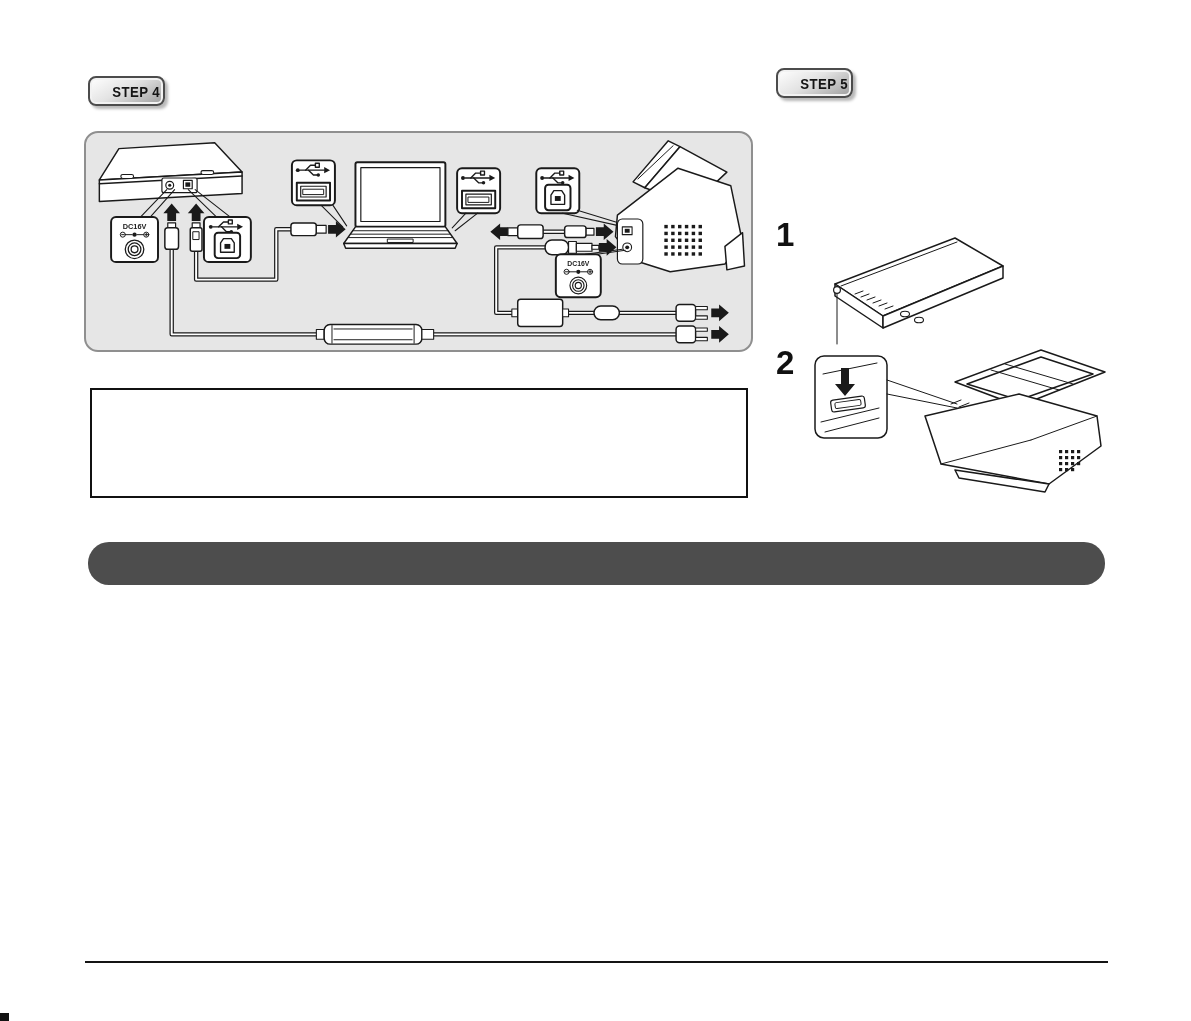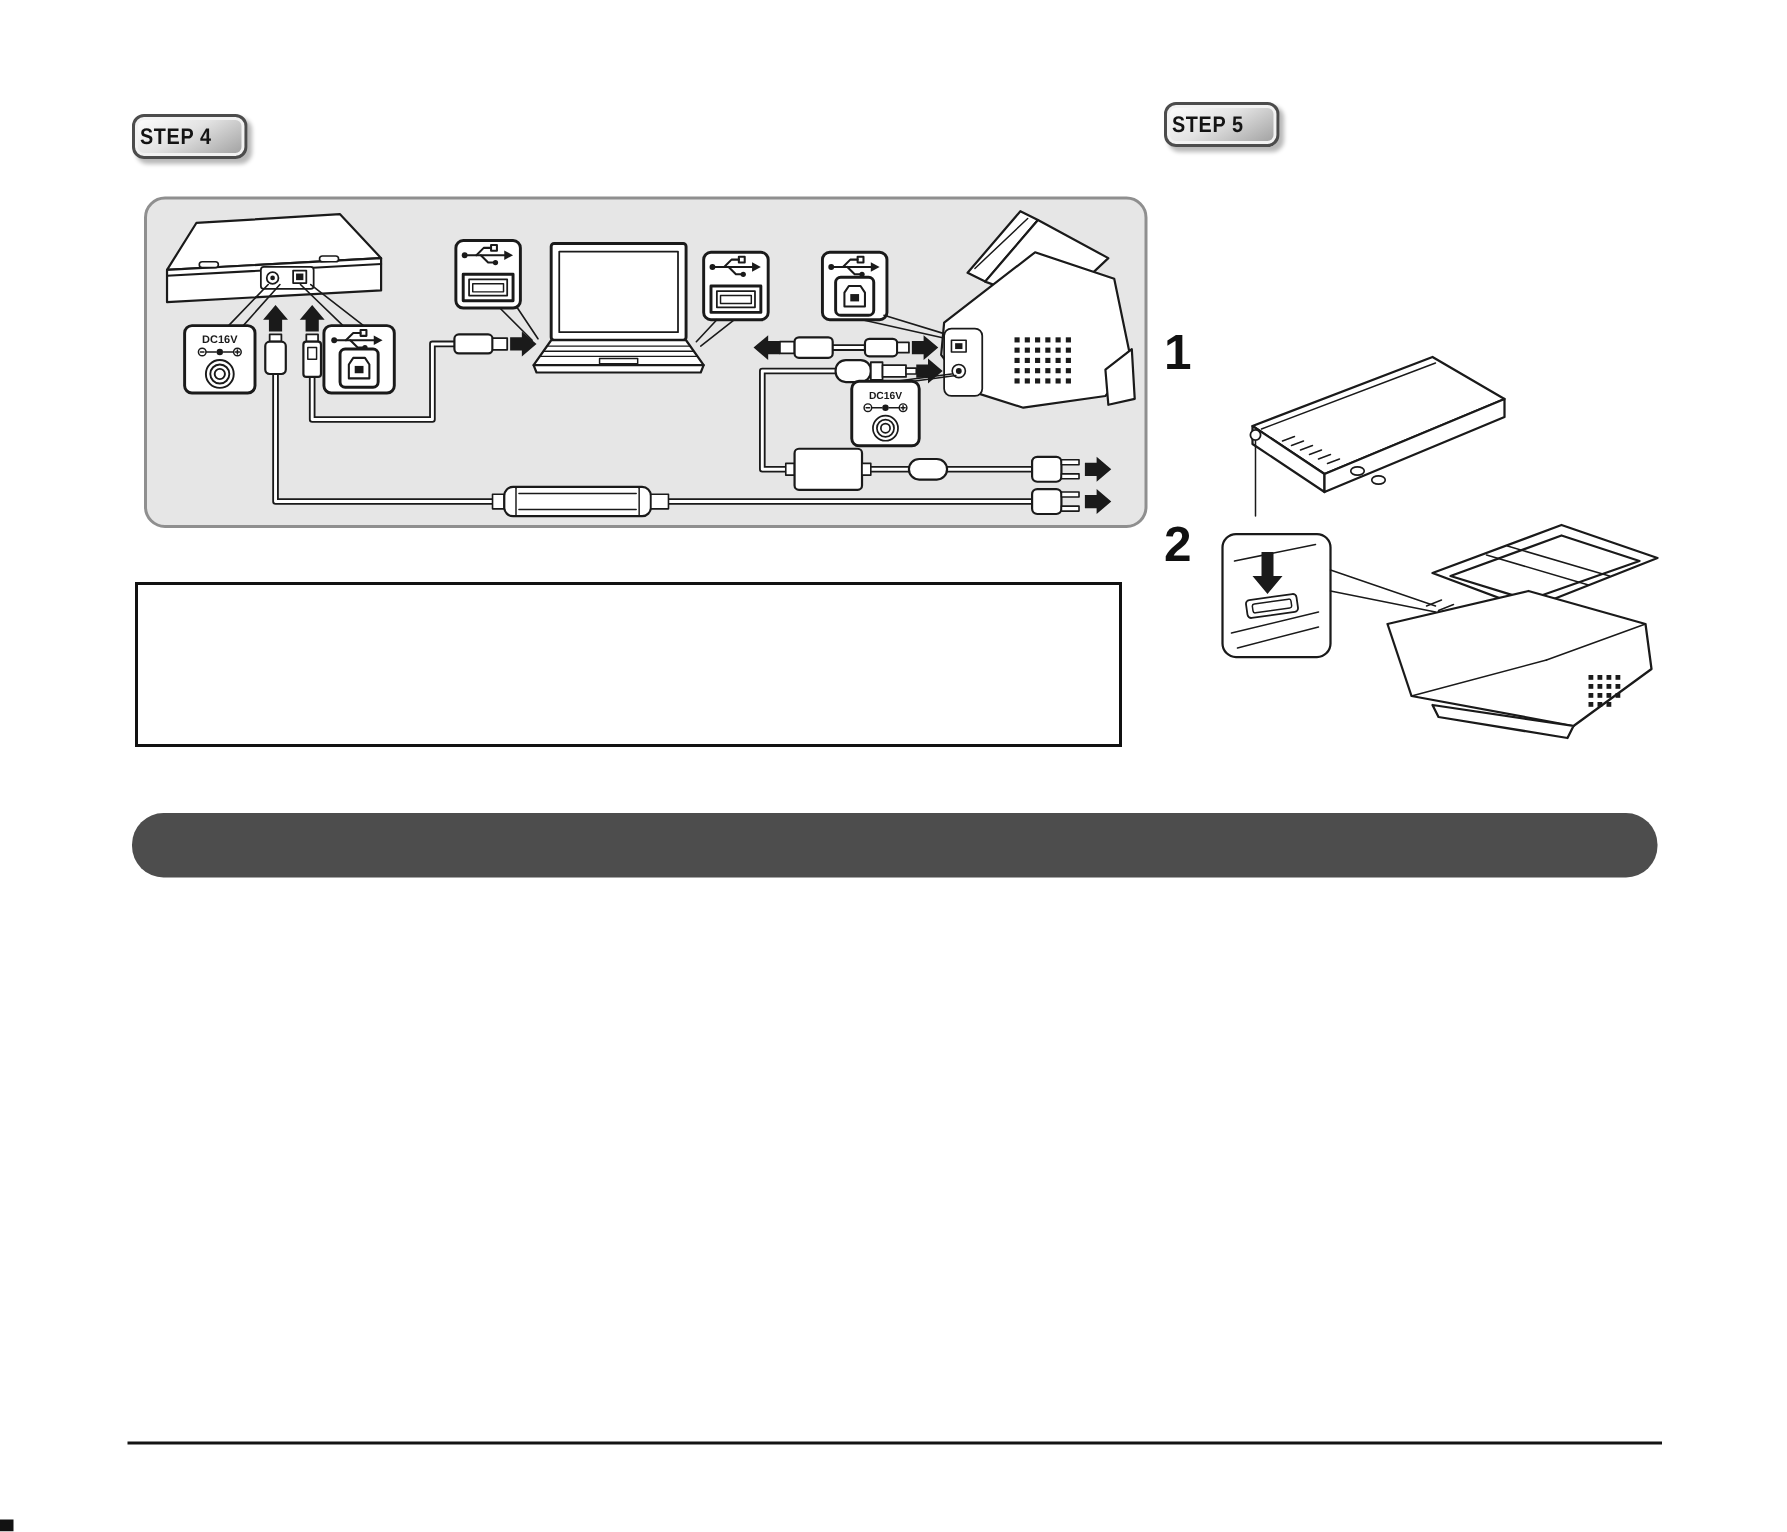--- a/index.html
+++ b/index.html
@@ -6,30 +6,30 @@
   body{width:1191px;height:1021px;position:relative;overflow:hidden;
        font-family:"Liberation Sans",sans-serif;color:#111;}
   .abs{position:absolute;}
 
   
   .step-badge{
     width:77px;height:30px;box-sizing:border-box;
     border:2.5px solid #4c4c4c;border-radius:8px;
     background:linear-gradient(150deg,#ffffff 0%,#e3e3e3 45%,#9d9d9d 100%);
     box-shadow:3px 3px 3px #b9b9b9, inset 0 0 0 2px #f2f2f2;
-    display:flex;align-items:center;justify-content:flex-start;
+    display:flex;align-items:center;justify-content:flex-end;
   }
   .step-badge span{
     font-weight:bold;font-size:15px;color:#141414;
     display:inline-block;transform:scaleX(0.88);letter-spacing:0.5px;
   }
 
   
   .diagram-panel{
-    left:96px;top:131px;width:669px;height:221px;box-sizing:border-box;
+    left:84px;top:131px;width:669px;height:221px;box-sizing:border-box;
     background:#e6e6e6;border:2px solid #8f8f8f;border-radius:14px;
   }
 
   
   .note-box{
     left:90px;top:388px;width:658px;height:110px;box-sizing:border-box;
     background:#ffffff;border:2px solid #111;
   }
 
   

